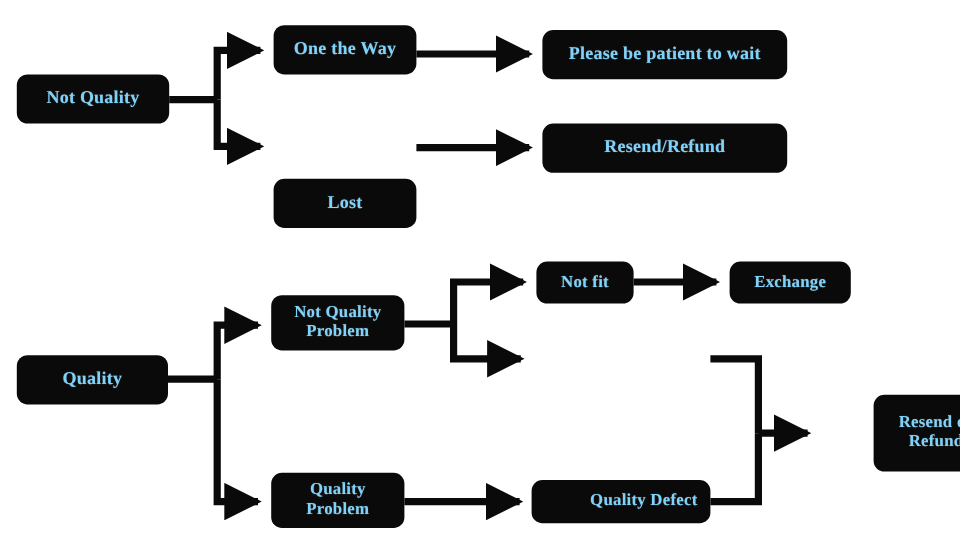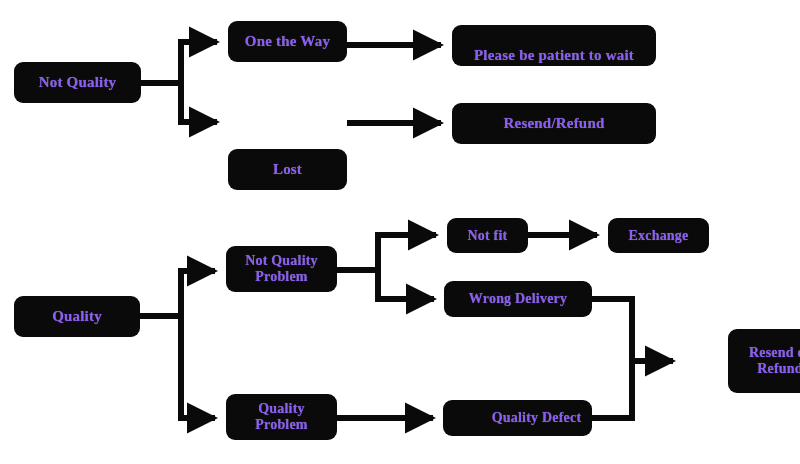--- a/index.html
+++ b/index.html
@@ -24,41 +24,41 @@
     left: 0;
     top: 0;
     width: 800px;
     height: 464px;
     pointer-events: none;
   }
   .node {
     position: absolute;
     box-sizing: border-box;
     background: #0a0a0a;
-    color: #8b5cf6;
+    color: #7dd3fc;
     border-radius: 9px;
     display: flex;
     align-items: center;
     justify-content: center;
     text-align: center;
     font-weight: bold;
     font-family: "Liberation Serif", "DejaVu Serif", serif;
     line-height: 1.12;
     letter-spacing: 0.2px;
     text-shadow: 0 0 1px rgba(255,255,255,0.35);
     padding: 2px 6px;
     z-index: 2;
   }
   .node span { display: block; white-space: pre-line; }
 
   
   #n-not-received { left: 14px;  top: 62px;  width: 127px; height: 41px; font-size: 15px; }
   #n-on-the-way   { left: 228px; top: 21px;  width: 119px; height: 41px; font-size: 15px; }
   #n-lost         { left: 228px; top: 101px; width: 119px; height: 41px; font-size: 15px; margin-top: 48px; }
-  #n-wait         { left: 452px; top: 25px;  width: 204px; height: 41px; font-size: 15px; align-items: flex-end; }
+  #n-wait         { left: 452px; top: 25px;  width: 204px; height: 41px; font-size: 15px; }
   #n-resend-refund{ left: 452px; top: 103px; width: 204px; height: 41px; font-size: 15px; }
 
   
   #n-received     { left: 14px;  top: 296px; width: 126px; height: 41px; font-size: 15px; }
   #n-not-quality  { left: 226px; top: 246px; width: 111px; height: 46px; font-size: 14px; }
   #n-quality      { left: 226px; top: 394px; width: 111px; height: 46px; font-size: 14px; }
   #n-not-fit      { left: 447px; top: 218px; width: 81px;  height: 35px; font-size: 14px; }
   #n-exchange     { left: 608px; top: 218px; width: 101px; height: 35px; font-size: 14px; }
   #n-wrong-deliv  { left: 444px; top: 281px; width: 148px; height: 36px; font-size: 14px; }
   #n-quality-def  { left: 443px; top: 400px; width: 149px; height: 36px; font-size: 14px; padding-left: 44px; }
@@ -141,23 +141,20 @@
   </div>
 
   <div class="node" id="n-not-fit">
     <span>Not fit</span>
   </div>
 
   <div class="node" id="n-exchange">
     <span>Exchange</span>
   </div>
 
-  <div class="node" id="n-wrong-deliv">
-    <span>Wrong Delivery</span>
-  </div>
 
   <div class="node" id="n-quality-def">
     <span>Quality Defect</span>
   </div>
 
   <div class="node" id="n-resend-or">
     <span>Resend or
 Refund</span>
   </div>
 

